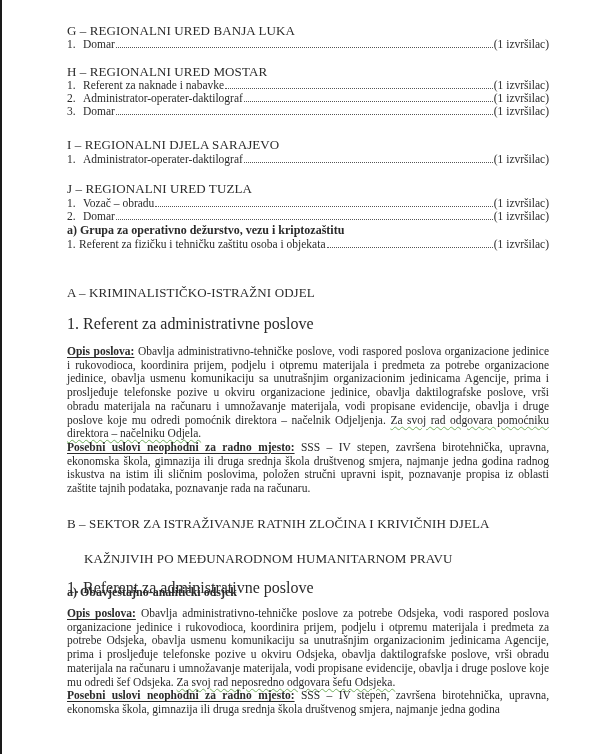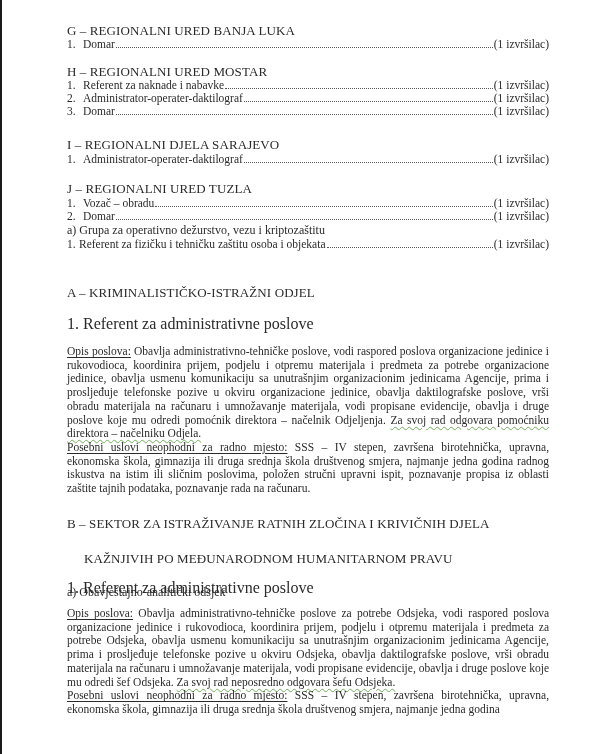--- a/index.html
+++ b/index.html
@@ -14,41 +14,41 @@
     position: absolute; left: 0; top: 0; width: 2px; height: 754px; background: #1a1a1a;
   }
   .page {
     position: absolute; left: 67px; top: 0; width: 482px;
   }
   .h {
     position: absolute; left: 0; font-weight: normal; font-size: 13px; white-space: nowrap;
     letter-spacing: 0.1px;
   }
   .sub {
-    position: absolute; left: 0; font-weight: normal; font-size: 12px; white-space: nowrap;
+    position: absolute; left: 0; font-weight: bold; font-size: 12px; white-space: nowrap;
   }
   .row {
     position: absolute; left: 0; width: 482px; font-size: 11.5px; display: flex; align-items: baseline;
     white-space: nowrap; height: 13px; line-height: 13px;
   }
   .row .num { width: 16px; flex: none; }
   .row .num.tight { width: 10px; }
   .row .name { flex: none; }
   .row .dots {
     flex: 1; overflow: hidden; border-bottom: 1px dotted #555; margin: 0 1px 3px 1px; height: 0;
   }
   .row .count { flex: none; }
   .plain {
     position: absolute; left: 0; font-size: 16px; white-space: nowrap;
   }
   .para {
     position: absolute; left: 0; width: 482px; font-size: 11.5px; line-height: 13.7px;
     text-align: justify; text-align-last: left;
   }
-  .ul { text-decoration: underline; text-underline-offset: 2px; }
+  .ul { text-decoration: underline; text-underline-offset: 2px; font-weight: bold; }
   .ul-green { text-decoration: underline; text-decoration-color: #6fae5a; text-decoration-style: wavy; text-decoration-thickness: 1px; text-underline-offset: 2px; }
   .h2line { display: block; margin-top: 20px; }
   .indent { padding-left: 17px; }
 </style>
 </head>
 <body>
 
 <div class="left-border"></div>
 
 <div class="page">

